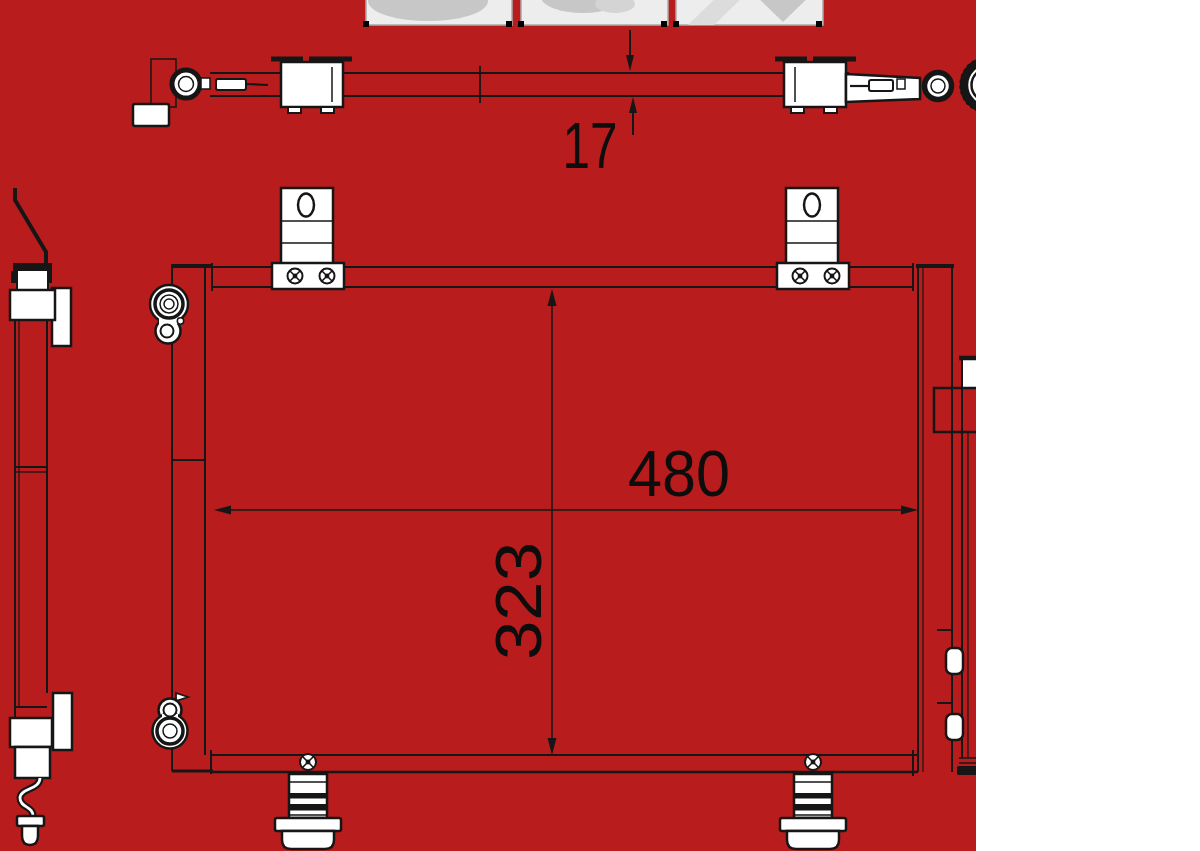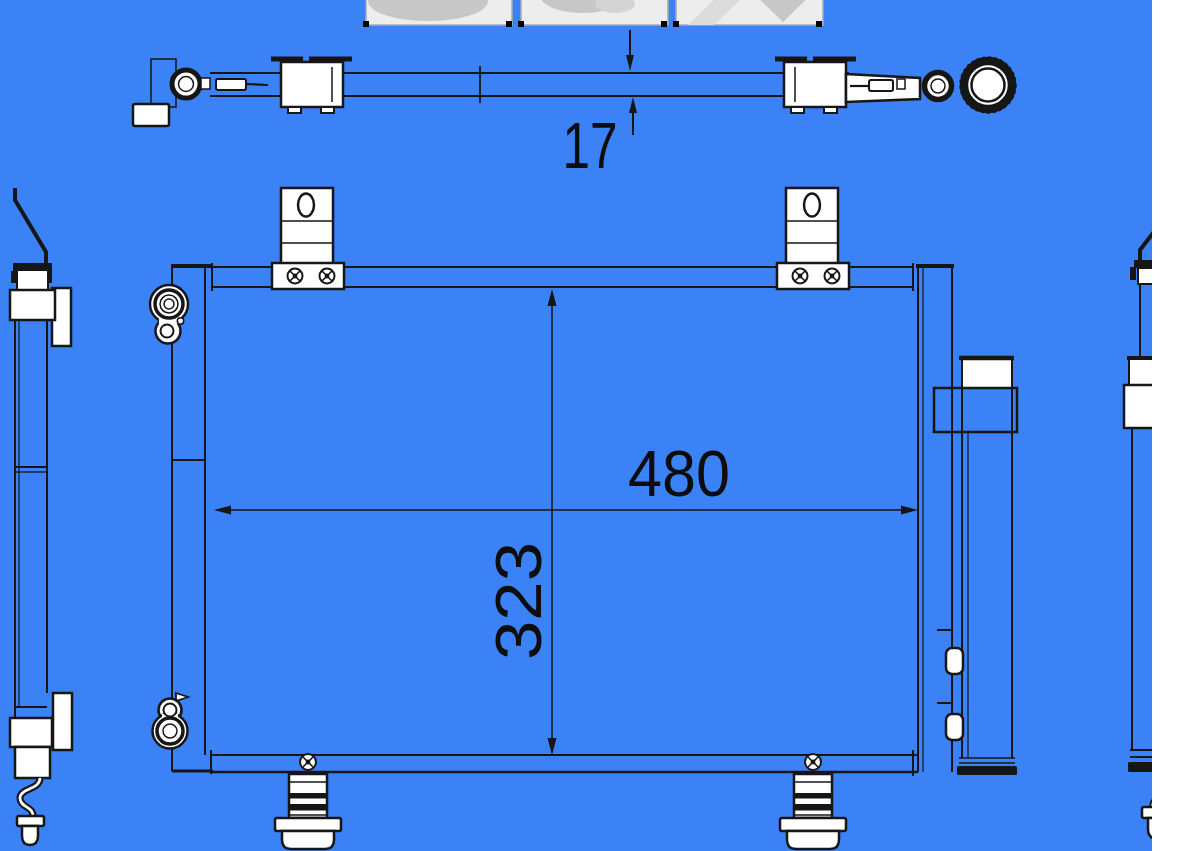--- a/index.html
+++ b/index.html
@@ -1,16 +1,16 @@
 <!DOCTYPE html>
 <html><head>
 <meta charset="utf-8">
 <style>
   html,body{margin:0;padding:0;background:#fff;}
-  .stage{position:relative;width:1152px;height:851px;background:#3b82f6;overflow:hidden;
+  .stage{position:relative;width:976px;height:851px;background:#b91c1c;overflow:hidden;
          font-family:"Liberation Sans","DejaVu Sans",sans-serif;}
   svg{display:block}
   .s{stroke:#161616;fill:none;stroke-linecap:butt}
   .sf{stroke:#161616;fill:#ffffff}
   .k{fill:#161616;stroke:none}
   .wf{fill:#ffffff;stroke:none}
   .dim-text{fill:#0d0d0d;font-family:"Liberation Sans","DejaVu Sans",sans-serif;font-weight:400;}
 </style>
 </head>
 <body>

